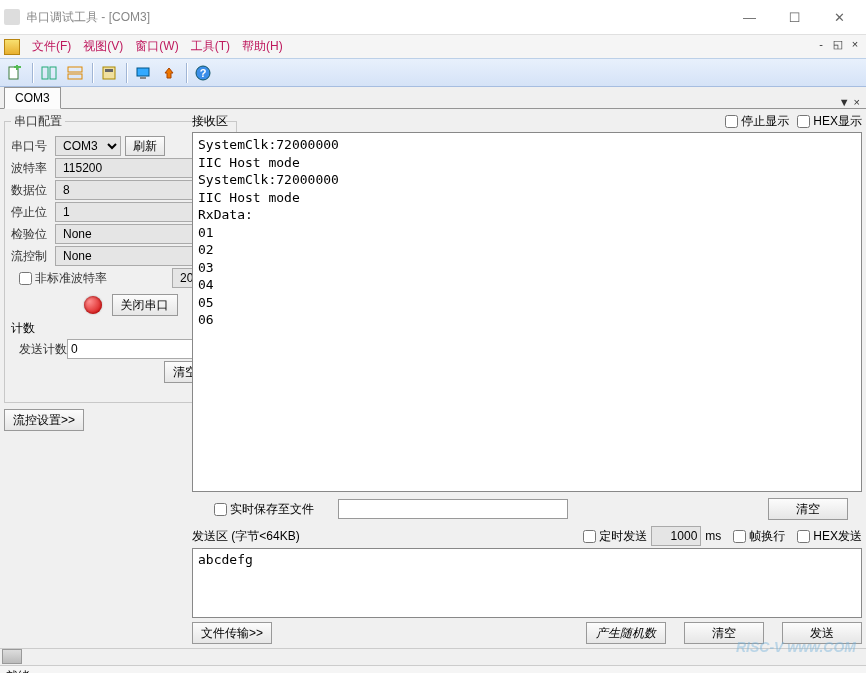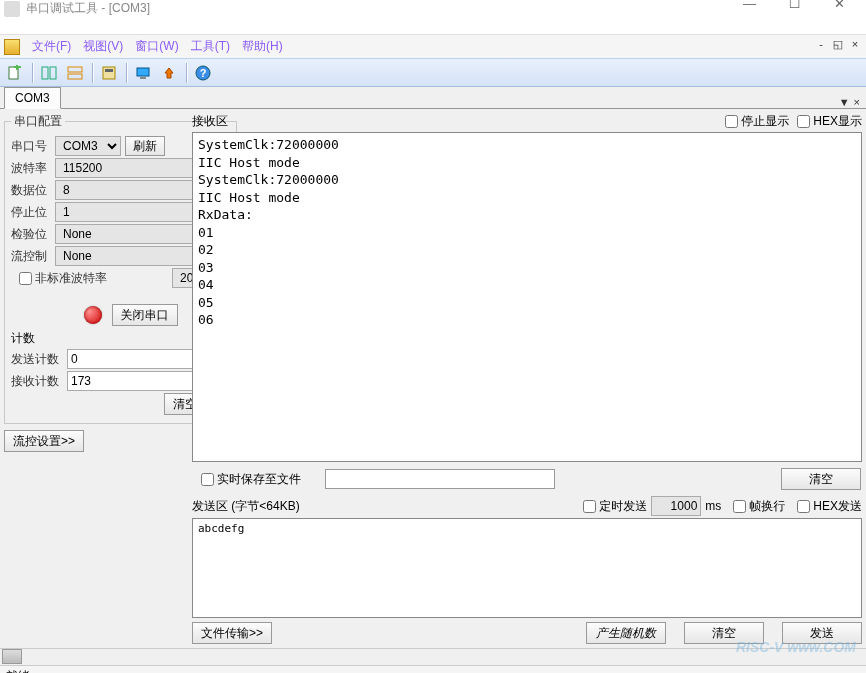--- a/index.html
+++ b/index.html
@@ -1,56 +1,56 @@
 <!DOCTYPE html>
 <html><head>
 <meta charset="utf-8">
 <style>
 * { box-sizing: border-box; margin: 0; padding: 0; }
 body { font-family: "Microsoft YaHei", SimSun, Arial, sans-serif; font-size: 12px; background: #fff; width: 866px; height: 673px; overflow: hidden; position: relative; }
-.titlebar { height: 14px; background: #fff; display: flex; align-items: flex-end; padding: 17px 4px; border-bottom: 1px solid #e0e0e0; }
+.titlebar { height: 14px; background: #fff; display: flex; align-items: center; padding: 17px 4px; border-bottom: 1px solid #e0e0e0; }
 .titlebar-icon { width: 16px; height: 16px; margin-right: 6px; background: #ddd; border-radius: 2px; display:inline-block; }
 .titlebar-title { flex: 1; color: #888; font-size: 12px; }
 .winbtns { display: flex; }
 .winbtn { width: 45px; height: 28px; display: flex; align-items: center; justify-content: center; color: #666; font-size: 13px; }
 .menubar { height: 24px; background: #f5f5f5; display: flex; align-items: center; padding: 0 4px; border-bottom: 1px solid #bcd0e8; position: relative; }
 .mnu-icon { width: 16px; height: 16px; margin-right: 6px; display:inline-block; background: linear-gradient(#f8e070,#e8b030); border:1px solid #b88510; }
-.menuitem { padding: 2px 6px; color: #8b5cf6; }
+.menuitem { padding: 2px 6px; color: #be185d; }
 .mini-right { position:absolute; right:4px; top:2px; display:flex; gap:3px; }
 .mini-btn { width:14px; height:14px; color:#333; font-size:11px; display:flex; align-items:center; justify-content:center; }
 .toolbar { height: 28px; background: linear-gradient(#e8f0fc,#d5e3f7); border-bottom: 1px solid #a6bde0; display: flex; align-items: center; padding: 0 3px; }
 .tbbtn { width: 24px; height: 22px; margin-right: 2px; display: flex; align-items: center; justify-content: center; border:1px solid transparent; border-radius:2px; }
 .tbsep { width: 2px; height: 20px; margin: 0 3px; border-left:1px solid #a0b5d5; border-right:1px solid #fff; }
 .tabstrip { height: 22px; background: #f0f0f0; display: flex; align-items: flex-end; padding-left: 4px; border-bottom: 1px solid #959595; }
 .tab { padding: 3px 10px; background: #fcfcfc; border: 1px solid #959595; border-bottom: 1px solid #fcfcfc; margin-bottom: -1px; font-size: 12px; }
 .tabstrip-right { margin-left:auto; margin-right:6px; display:flex; gap:4px; align-items:center; }
 .ts-btn { font-size:11px; color:#333; }
 .content { display: flex; height: 539px; background: #f0f0f0; padding: 4px; gap: 4px; }
 .leftpanel { width: 184px; display: flex; flex-direction: column; }
-fieldset { border: 1px solid #c8c8c8; padding: 4px 6px 6px; margin-bottom: 6px; background:#f0f0f0; }
+fieldset { border: 1px solid #c8c8c8; padding: 4px 6px 17px; margin-bottom: 6px; background:#f0f0f0; }
 legend { padding: 0 3px; color:#333; }
 .row { display: flex; align-items: center; margin: 2px 0; }
 .row label { width: 44px; color:#333; }
 select, input[type=text] { font-family: inherit; font-size: 12px; border: 1px solid #aaa; background: #e5e5e5; height: 20px; padding: 0 3px; }
 .row select { flex: 1; }
 .row input[type=text] { flex:1; background:#fff; }
 .btn { font-family: inherit; font-size: 12px; background: linear-gradient(#fcfcfc,#e6e6e6); border: 1px solid #999; padding: 2px 8px; height: 22px; min-width:60px; }
 .red-led { width: 18px; height: 18px; border-radius: 50%; background: radial-gradient(circle at 30% 30%, #ff9090, #d00000); box-shadow: inset 0 0 3px #800, 0 0 2px rgba(0,0,0,.3); margin: 0 10px 0 20px; }
 .rightpanel { flex: 1; display: flex; flex-direction: column; }
 .rp-header { display: flex; align-items: center; margin-bottom: 2px; }
 .rp-title { flex: 1; }
 .chk { display: inline-flex; align-items: center; margin-left: 8px; gap:3px; }
 .chk input { width:13px; height:13px; }
 .recvbox { flex: 1; background: #fff; border: 1px solid #888; padding: 3px 5px; font-family: SimSun, monospace; font-size: 13px; line-height: 1.35; white-space: pre; overflow: hidden; margin-bottom: 4px; }
-.saveline { display: flex; align-items: center; gap: 24px; margin: 2px 1px 6px; }
+.saveline { display: flex; align-items: center; gap: 24px; margin: 2px 14px 6px; }
 .saveline input[type=text] { width: 230px; background:#fff; border:1px solid #999; height:20px; }
 .saveline .spacer { flex:1; }
 .sendheader { display: flex; align-items: center; gap:4px; margin-bottom:2px; }
 .sendheader .spacer { flex:1; }
-.sendbox { height: 100px; background:#fff; border:1px solid #888; padding:3px 5px; font-family: SimSun, monospace; font-size:11px; }
+.sendbox { height: 70px; background:#fff; border:1px solid #888; padding:3px 5px; font-family: SimSun, monospace; font-size:13px; }
 .sendbtns { display:flex; gap:18px; margin-top:4px; align-items:center; }
 .sendbtns .spacer { flex:1; }
 .hscroll { height: 17px; background: #f0f0f0; border-top:1px solid #ccc; position:relative; }
 .hscroll .thumb { height:15px; width:20px; background:linear-gradient(#ddd,#bbb); border:1px solid #999; position:absolute; left:2px; top:0; }
 .statusbar { height: 22px; background: #f5f5f5; border-top: 1px solid #ccc; display: flex; align-items: center; padding: 0 6px; font-size: 12px; position:relative; }
 .statusbar .right { margin-left:auto; color:#888; font-size:11px; letter-spacing:1px; }
 .watermark { position:absolute; right:10px; bottom:18px; color: rgba(120,180,220,.45); font-weight:bold; font-size:14px; font-style:italic; pointer-events:none; }
 .small-input { width:50px; text-align:right; background:#fff; border:1px solid #999; height:19px; font-size:12px; padding:0 3px; }
 </style>
 </head>
@@ -166,32 +166,28 @@
         <label>流控制</label>
         <select><option>None</option></select>
       </div>
       <div class="row">
         <label class="chk" style="width:auto;">
             <input type="checkbox" style="">
             <span>非标准波特率</span>
           </label>
         <select style="width:58px;flex:none;margin-left:auto;"><option>200000</option></select>
       </div>
-      <div class="row" style="justify-content:center;margin-top:16px;">
+      <div class="row" style="justify-content:center;margin-top:6px;">
         <div class="red-led"></div>
         <button class="btn">关闭串口</button>
       </div>
       <div style="margin-top:4px;">计数</div>
       <div class="row">
-        <label style="width:56px;">发送计数</label>
+        <label style="width:56px;text-align:right;">发送计数</label>
         <input type="text" value="0" style="">
-      </div>
-      <div class="row">
-        <label style="width:56px;">接收计数</label>
-        <input type="text" value="173" style="">
       </div>
       <div class="row" style="justify-content:flex-end;">
         <button class="btn">清空计数</button>
       </div>
     </fieldset>
     <button class="btn" style="width:80px;">流控设置&gt;&gt;</button>
   </div>
 
   <div class="rightpanel">
     <div class="rp-header">

